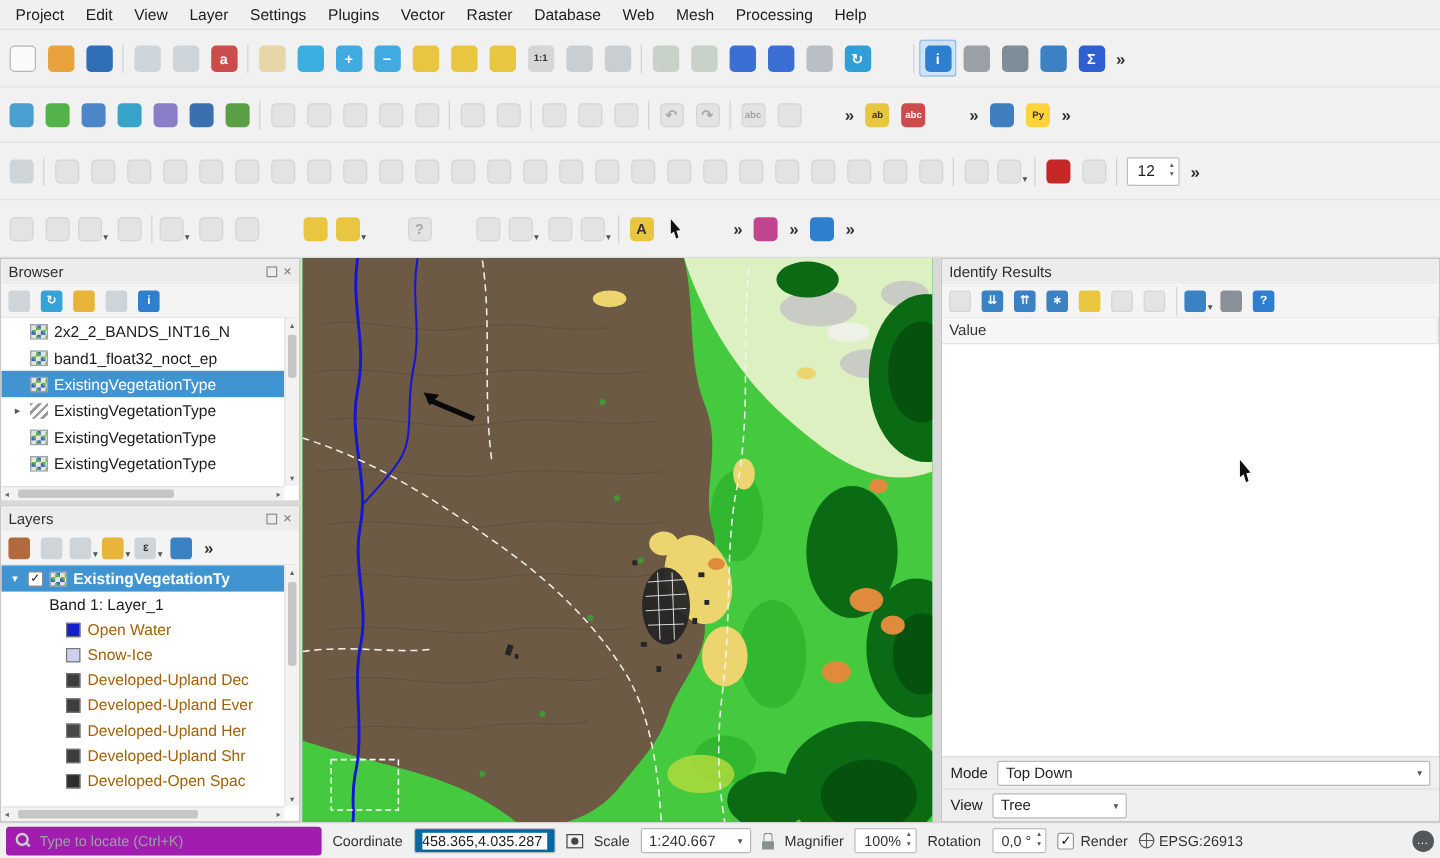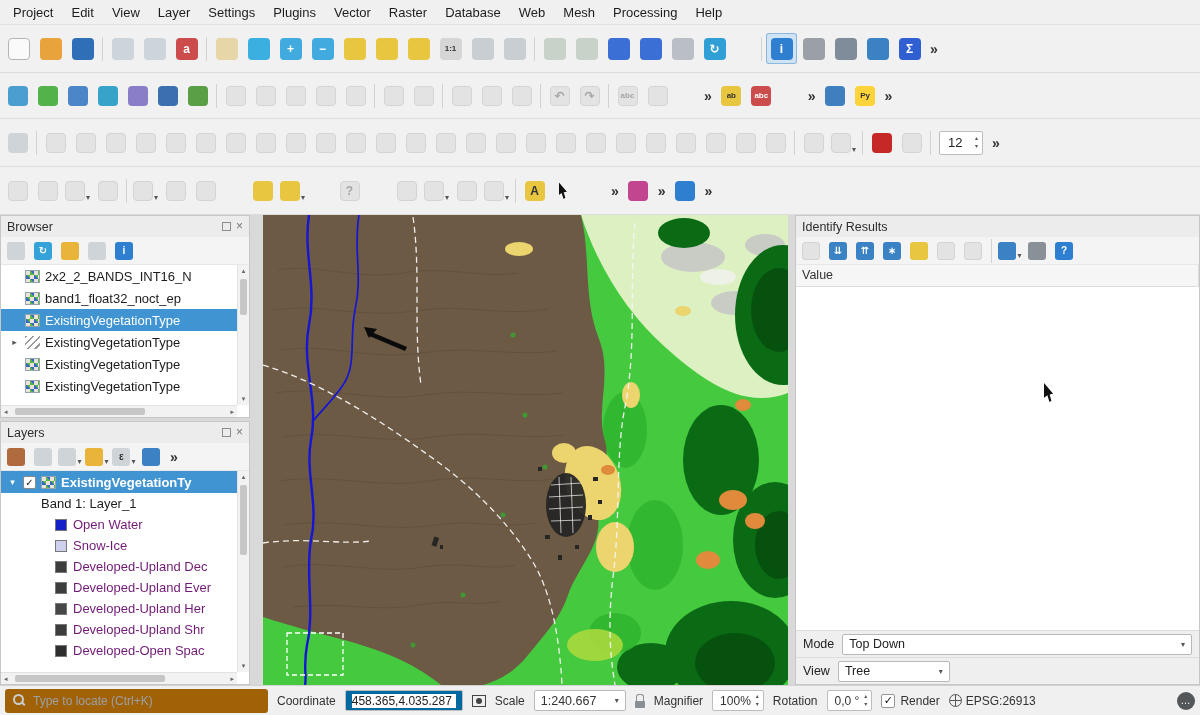--- a/index.html
+++ b/index.html
@@ -22,21 +22,21 @@
 .sep{width:1px;height:24px;background:#d2d2d2;margin:0 3px;flex:0 0 auto}
 .gap{width:26px;flex:0 0 auto}
 .chevron{font-size:14px;color:#333;padding:0 4px;flex:0 0 auto;font-weight:bold}
 .spinbox{display:flex;align-items:center;height:24px;background:#fff;border:1px solid #bdbdbd;border-radius:2px;padding:0 4px 0 8px;margin:0 4px;flex:0 0 auto}
 .spinbox .val{min-width:22px}
 .spin-btns{display:flex;flex-direction:column;color:#555;font-size:6px;line-height:1.25;margin-left:5px}
 .cursor-shape{width:13px;height:19px;background:#101010;clip-path:polygon(0 0,0 78%,26% 64%,42% 100%,57% 93%,43% 60%,70% 57%);filter:drop-shadow(0.5px 0.5px 0 #fff)}
 .pointer-blob{background:transparent !important}
 .pointer-blob .cursor-shape{width:12px;height:17px}
 .main{display:flex;height:470px;background:#d9d9d9}
-.left-col{width:250px;margin-right:13px;display:flex;flex-direction:column;flex:0 0 auto}
+.left-col{width:250px;margin-right:2px;display:flex;flex-direction:column;flex:0 0 auto}
 .panel{background:#fff;border:1px solid #c6c6c6;display:flex;flex-direction:column;overflow:hidden}
 .browser{height:203px;margin-bottom:3px}
 .layers{flex:1}
 .panel-header{height:21px;flex:0 0 auto;background:#ececec;display:flex;align-items:center;justify-content:space-between;padding:0 6px;font-size:12.5px;color:#2e2e2e}
 .hdr-icons{display:flex;align-items:center;gap:5px;color:#777}
 .hdr-box{width:9px;height:9px;border:1px solid #8d8d8d;display:inline-block}
 .hdr-x{font-size:12px;line-height:9px}
 .panel-tools{height:28px;flex:0 0 auto;display:flex;align-items:center;gap:3px;padding:0 3px;background:#f4f4f4;border-bottom:1px solid #e7e7e7}
 .tree{flex:1;position:relative;background:#fff;overflow:hidden}
 .tree-rows{position:absolute;top:0;left:0;right:12px;bottom:12px;overflow:hidden}
@@ -48,38 +48,38 @@
 .line-ico{width:15px;height:13px;flex:0 0 auto;background:repeating-linear-gradient(135deg,#9a9a9a 0 2px,transparent 2px 5px)}
 .vscroll{position:absolute;top:0;right:0;bottom:12px;width:12px;background:#f2f2f2;border-left:1px solid #e2e2e2;display:flex;flex-direction:column;align-items:center;justify-content:space-between;font-size:7px;color:#666;padding:2px 0}
 .vscroll .thumb{position:absolute;left:2px;right:2px;background:#c6c6c6;border-radius:2px}
 .hscroll{position:absolute;left:0;right:12px;bottom:0;height:12px;background:#f2f2f2;border-top:1px solid #e2e2e2;display:flex;align-items:center;justify-content:space-between;font-size:7px;color:#666;padding:0 3px}
 .hscroll .thumb{position:absolute;top:2px;bottom:2px;background:#c6c6c6;border-radius:2px}
 .layer-row{height:22px;display:flex;align-items:center;gap:5px;padding-left:6px;white-space:nowrap}
 .layer-row.selected{background:#3f94d1;color:#fff;font-weight:bold}
 .layer-row .expander{width:11px;font-size:9px;color:#fff;text-align:center;flex:0 0 auto}
 .chkbox{width:13px;height:13px;background:#fff;border:1px solid #8a8a8a;border-radius:2px;color:#222;font-size:10px;display:flex;align-items:center;justify-content:center;flex:0 0 auto;font-weight:normal}
 .band-row{height:21px;display:flex;align-items:center;padding-left:40px;font-size:13px;white-space:nowrap;color:#1c1c1c}
-.legend-row{height:21px;display:flex;align-items:center;gap:6px;padding-left:54px;font-size:13px;white-space:nowrap;color:#701a75}
+.legend-row{height:21px;display:flex;align-items:center;gap:6px;padding-left:54px;font-size:13px;white-space:nowrap;color:#a16207}
 .chip{width:12px;height:12px;border:1px solid #777;flex:0 0 auto}
 .map{position:relative;width:525px;flex:0 0 auto;background:#45c93e;overflow:hidden}
 .map svg{position:absolute;left:0;top:0;width:100%;height:100%}
 .right-col{flex:1;margin-left:7px}
 .id-cols{display:flex;height:22px;flex:0 0 auto;background:#f6f6f6;border-bottom:1px solid #ddd;font-size:12.5px;color:#333}
 .id-col{padding:3px 6px;border-right:1px solid #ddd;white-space:nowrap}
 .id-col.feature{width:200px;flex:0 0 auto}
 .id-col.value{flex:1}
 .id-body{flex:1;background:#fff;position:relative}
 .id-cursor{position:absolute;left:248px;top:96px}
 .id-bottom{height:27px;flex:0 0 auto;display:flex;align-items:center;gap:8px;padding:0 7px;background:#efefef;border-top:1px solid #ddd;font-size:12.5px}
 .combo{height:21px;background:#fff;border:1px solid #b9b9b9;border-radius:2px;display:flex;align-items:center;justify-content:space-between;padding:0 6px;font-size:12.5px;gap:10px;white-space:nowrap}
 .combo .arr{font-size:8px;color:#555}
 .combo.mode{flex:1}
 .combo.view{width:112px}
 .statusbar{height:30px;display:flex;align-items:center;gap:9px;padding:0 5px;background:#f0f0f0;border-top:1px solid #d2d2d2;font-size:12px;color:#333}
-.locate{width:263px;height:22px;background:#a16207;border-radius:3px;display:flex;align-items:center;gap:7px;padding:12px 8px;flex:0 0 auto}
+.locate{width:263px;height:22px;background:#a21caf;border-radius:3px;display:flex;align-items:center;gap:7px;padding:12px 8px;flex:0 0 auto}
 .locate input{background:transparent;border:none;outline:none;color:#cfd3d6;font-size:12px;width:100%;font-family:inherit}
 .locate input::placeholder{color:#9aa0a4}
 .lens{position:relative;width:13px;height:13px;flex:0 0 auto}
 .lens::before{content:"";position:absolute;width:7px;height:7px;border:2px solid #c9cdd0;border-radius:50%;left:0;top:0}
 .lens::after{content:"";position:absolute;width:2px;height:5px;background:#c9cdd0;transform:rotate(-45deg);left:9px;top:7px}
 .sb-label{flex:0 0 auto;white-space:nowrap}
 .sb-input{height:21px;background:#0369a1;border:1px solid #bdbdbd;border-radius:2px;display:flex;align-items:center;padding:0 6px;flex:0 0 auto}
 .sb-input input{border:none;outline:none;width:104px;font-size:12px;font-family:inherit;color:#222}
 .extent-ico{width:14px;height:12px;flex:0 0 auto;border:1.5px solid #444;position:relative}
 .extent-ico::after{content:"";position:absolute;left:50%;top:50%;width:6px;height:6px;margin:-3px;background:#444;border-radius:50%}

